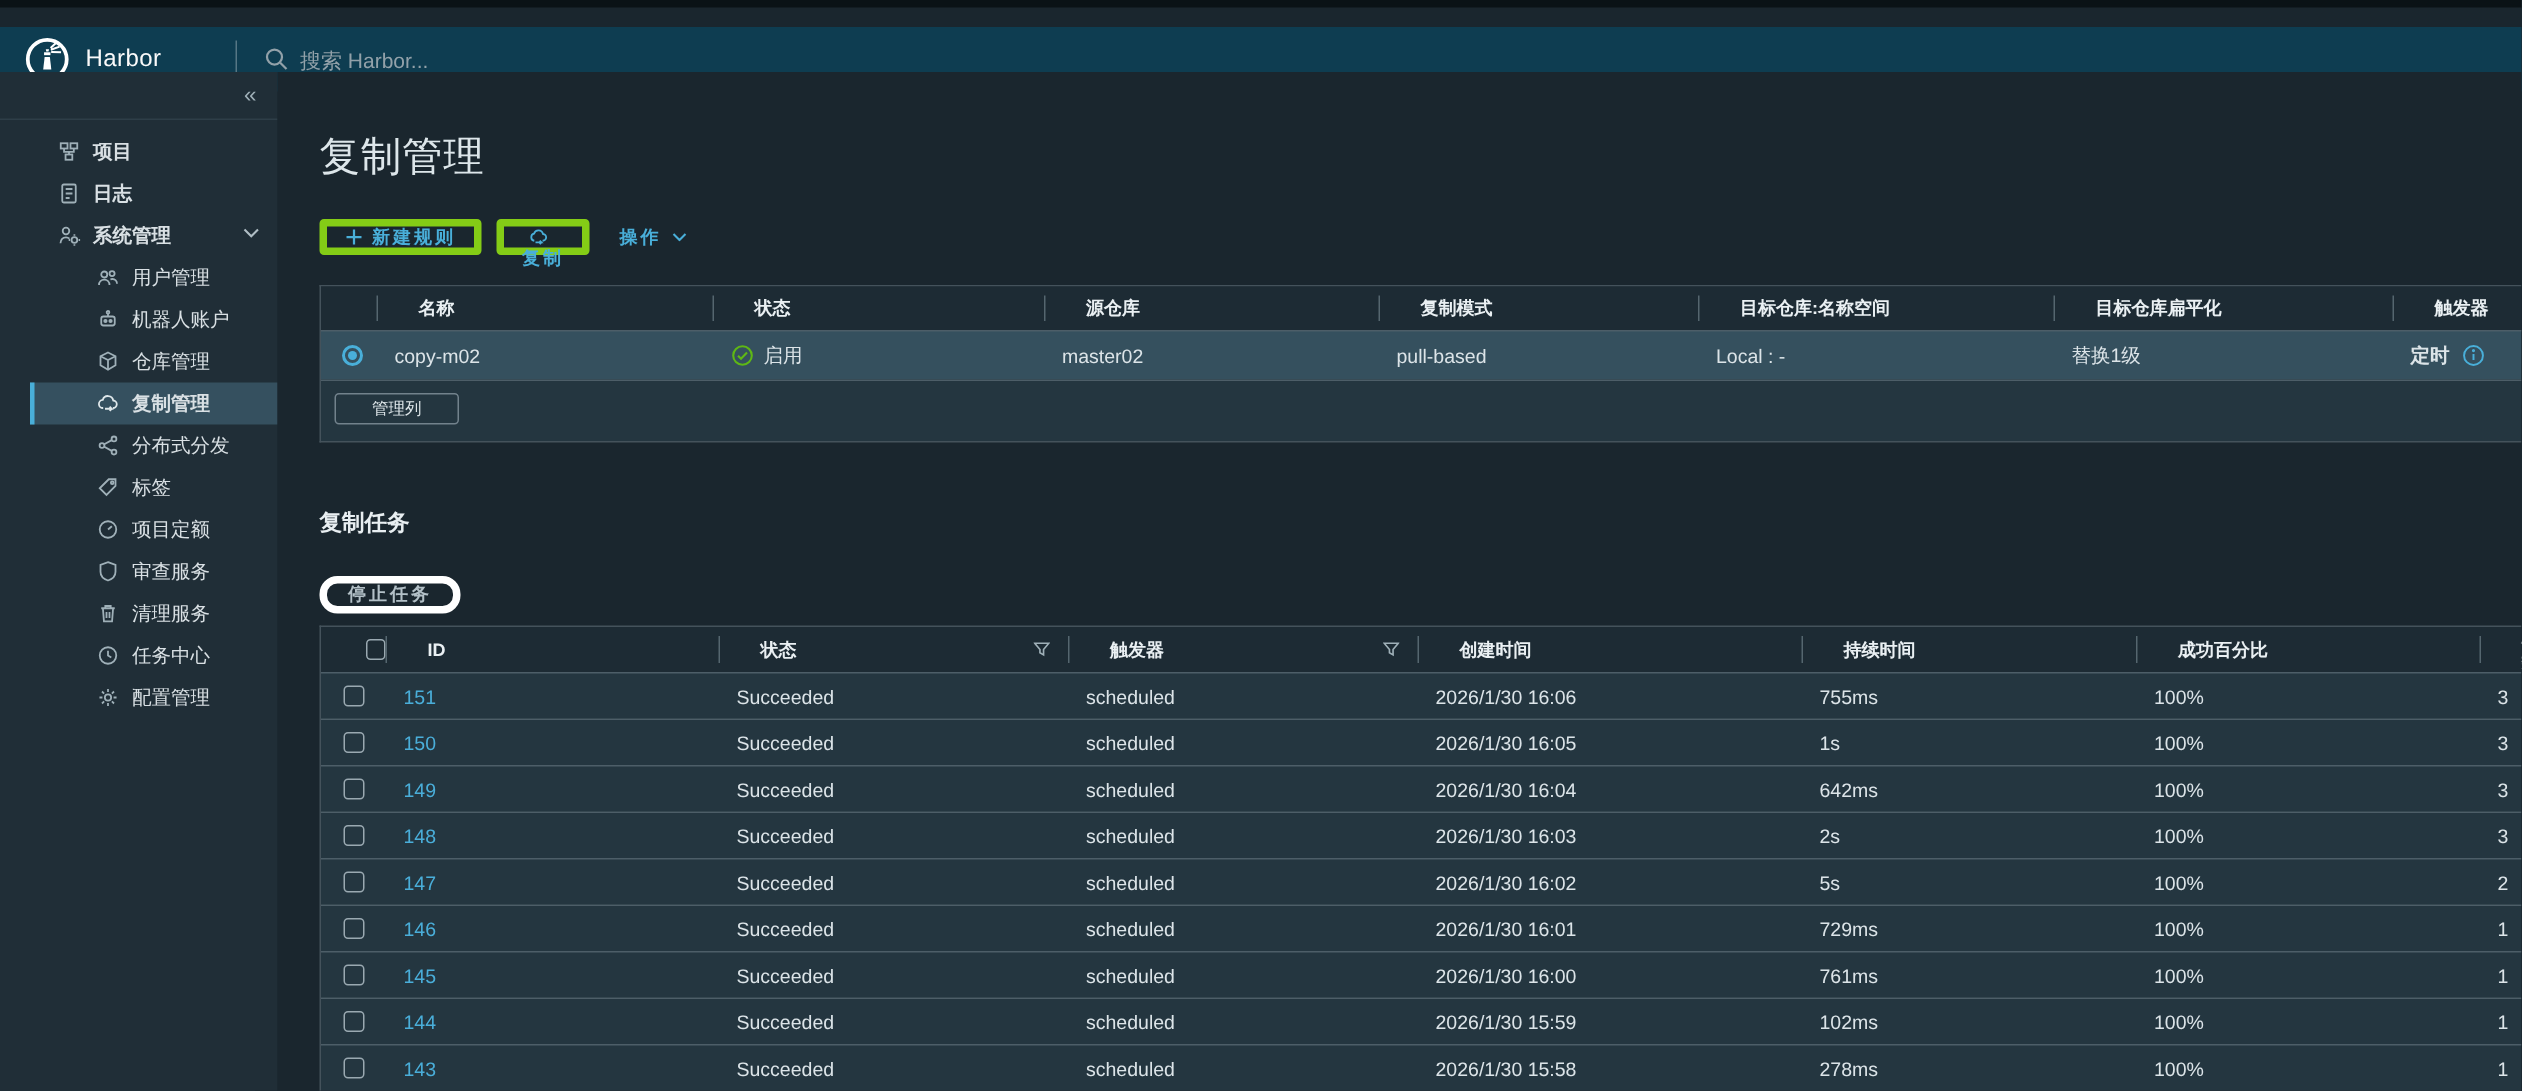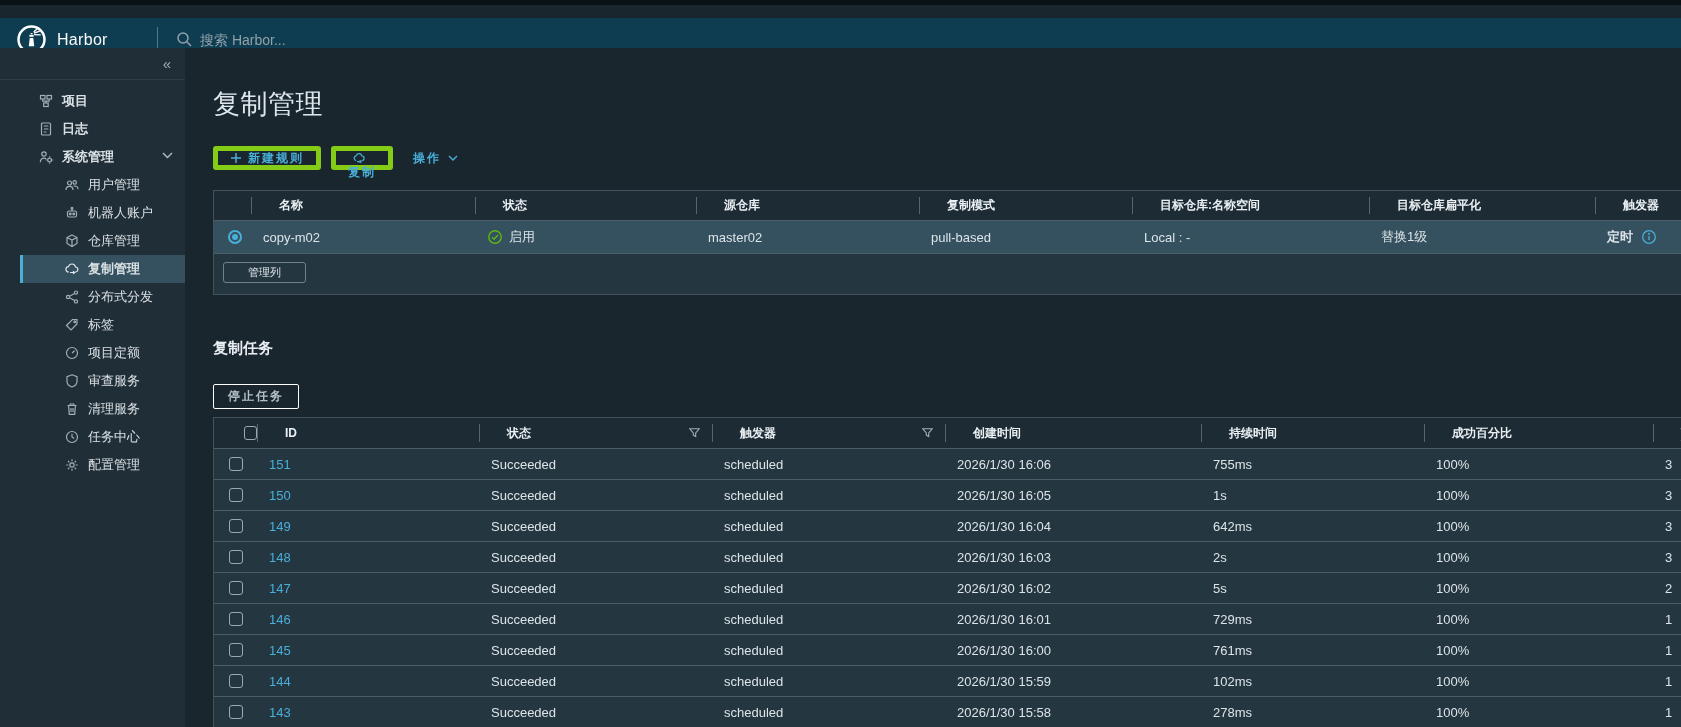--- a/index.html
+++ b/index.html
@@ -54,22 +54,22 @@
   .th .colsep { position:absolute; left:0; top:6px; bottom:6px; width:1px; background:#55666f; }
   .th .filter-ic { margin-left:auto; margin-right:12px; display:inline-flex; cursor:pointer; }
   .cell { color:#dce4e8; font-size:13px; display:flex; align-items:center; padding-left:12px; overflow:hidden; white-space:nowrap; }
   .t1-row { background:#35505e; height:33px; border-top:1px solid #4d5e68; }
   .t2-row { background:#243640; height:31px; border-top:1px solid #4d5e68; }
   .grid-footer { background:#243640; border-top:1px solid #4d5e68; padding:8px 0 11px 9px; }
   .btn-small-gray { height:21px; padding:0 24px; background:transparent; border:1px solid #72828c;
     border-radius:3px; color:#dfe7ea; font-size:11px; cursor:pointer; font-family:inherit; }
 
   .section-heading { margin-top:44px; font-size:15px; font-weight:700; color:#e8eef1; }
-  .btn-stop { margin-top:26px; height:25px; padding:0 14px; background:transparent; border:1px solid #ffffff;
-    border-radius:2px; color:#b3c0c7; font-size:12px; font-weight:600; letter-spacing:2px;
+  .btn-stop { margin-top:26px; height:25px; padding:0 14px; background:transparent; border:5px solid #ffffff;
+    border-radius:12px; color:#b3c0c7; font-size:12px; font-weight:600; letter-spacing:2px;
     cursor:default; font-family:inherit; display:inline-flex; align-items:center; }
   .tasks-grid { margin-top:8px; }
 
   .checkbox { width:14px; height:14px; border:1px solid #9aa9b1; border-radius:3px; margin-left:3px;
     display:inline-block; cursor:pointer; background:transparent; }
   .radio { width:14px; height:14px; border:2px solid #49afd9; border-radius:50%; margin-left:2px;
     position:relative; display:inline-block; cursor:pointer; }
   .radio::after { content:""; position:absolute; left:2px; top:2px; width:6px; height:6px;
     border-radius:50%; background:#49afd9; }
   .link { color:#4aaed9; text-decoration:none; cursor:pointer; }

